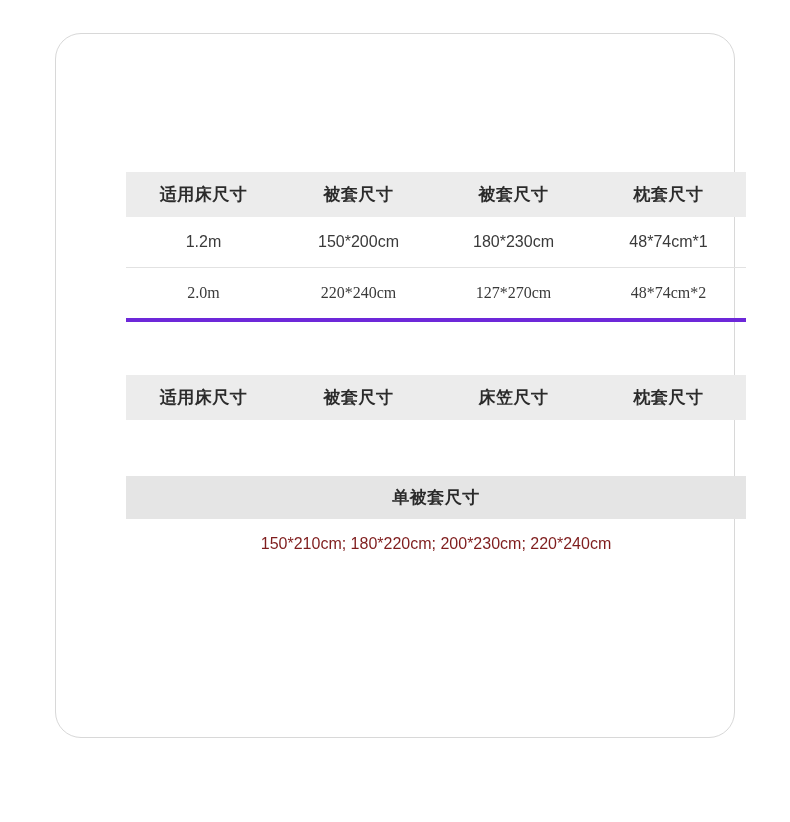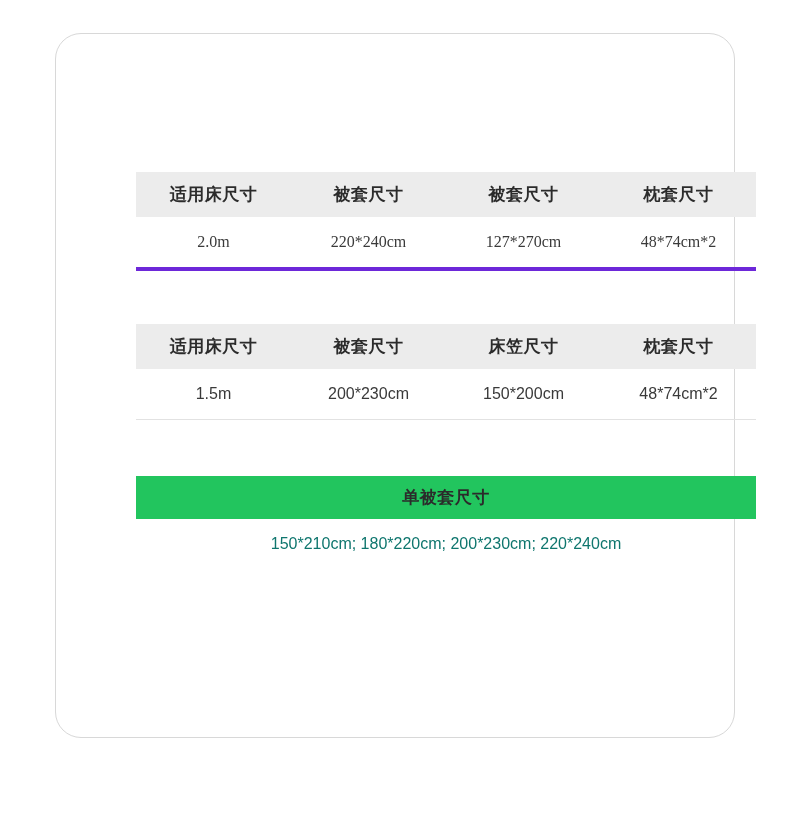--- a/index.html
+++ b/index.html
@@ -26,21 +26,21 @@
     top: 33px;
     width: 680px;
     height: 705px;
     border: 1px solid #d8d8d8;
     border-radius: 26px;
     background: #ffffff;
     box-sizing: border-box;
   }
   .tables {
     position: absolute;
-    left: 80px;
+    left: 70px;
     top: 138px;
     width: 620px;
   }
   table.size-table {
     width: 620px;
     border-collapse: collapse;
     table-layout: fixed;
   }
   table.size-table th {
     background: #ececec;
@@ -67,54 +67,60 @@
   table.size-table tr.row-first td {
     border-top: none;
   }
   .spacer-1 { height: 53px; }
   .spacer-2 { height: 56px; }
 
   .single-block {
     width: 620px;
   }
   .single-head {
-    background: #22c55e;
+    background: #e5e5e5;
     height: 43px;
     line-height: 43px;
     text-align: center;
     font-size: 17px;
     font-weight: bold;
     color: #2b2b2b;
     letter-spacing: 0.5px;
   }
   .single-values {
     height: 50px;
     line-height: 50px;
     text-align: center;
     font-size: 16px;
-    color: #0f766e;
+    color: #7f1d1d;
   }
 </style>
 </head>
 <body>
 
 <div class="page">
   <div class="card">
     <div class="tables">
 
       <table class="size-table">
         <thead>
           <tr>
             <th>适用床尺寸</th>
             <th>被套尺寸</th>
             <th>被套尺寸</th>
             <th>枕套尺寸</th>
           </tr>
         </thead>
         <tbody>
+          <tr class="row-first">
+            <td>1.2m</td>
+            <td>150*200cm</td>
+            <td>180*230cm</td>
+            <td>48*74cm*1</td>
+          </tr>
           <tr class="row-last">
             <td>2.0m</td>
             <td>220*240cm</td>
             <td>127*270cm</td>
             <td>48*74cm*2</td>
           </tr>
         </tbody>
       </table>
 
       <div class="spacer-1"></div>
@@ -122,26 +128,20 @@
       <table class="size-table">
         <thead>
           <tr>
             <th>适用床尺寸</th>
             <th>被套尺寸</th>
             <th>床笠尺寸</th>
             <th>枕套尺寸</th>
           </tr>
         </thead>
         <tbody>
-          <tr class="row-first">
-            <td>1.5m</td>
-            <td>200*230cm</td>
-            <td>150*200cm</td>
-            <td>48*74cm*2</td>
-          </tr>
         </tbody>
       </table>
 
       <div class="spacer-2"></div>
 
       <div class="single-block">
         <div class="single-head">单被套尺寸</div>
         <div class="single-values">150*210cm; 180*220cm; 200*230cm; 220*240cm</div>
       </div>
 

